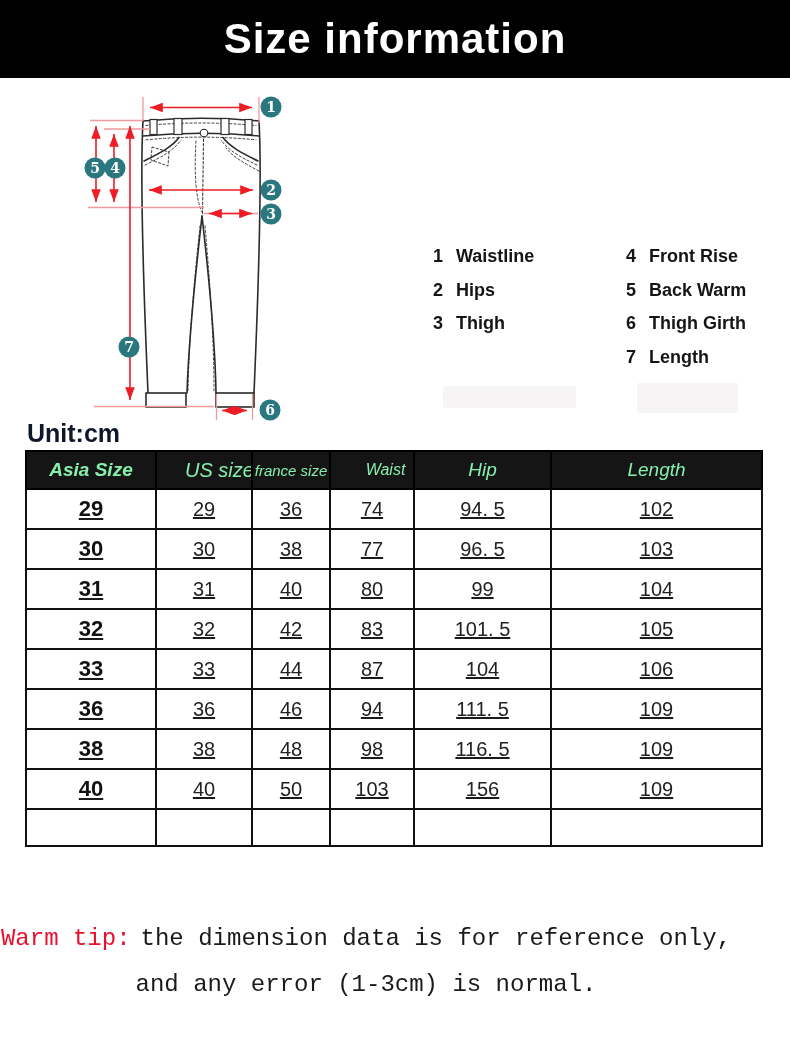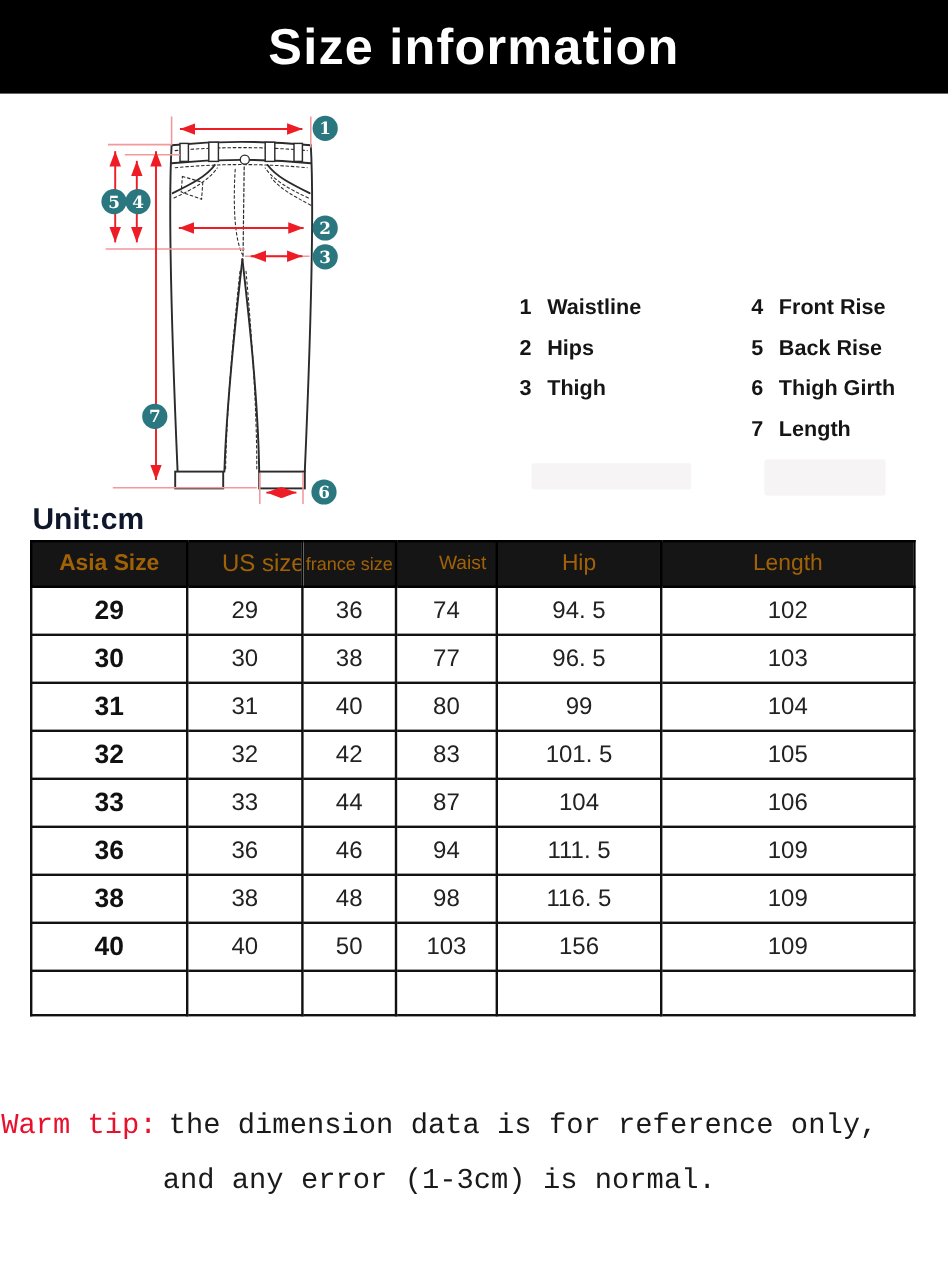--- a/index.html
+++ b/index.html
@@ -28,28 +28,28 @@
 
   
   .unit{position:absolute;left:27px;top:419px;font-size:25px;font-weight:600;color:#0f172a;}
 
   
   .size-table{position:absolute;left:25px;top:450px;width:736px;border-collapse:collapse;
               table-layout:fixed;}
   .size-table th,.size-table td{border:2px solid #111;text-align:center;vertical-align:middle;
               padding:0;overflow:hidden;white-space:nowrap;}
   .size-table thead tr{height:38px;}
-  .size-table thead th{background:#151515;color:#a16207;font-weight:normal;border-color:#000;}
+  .size-table thead th{background:#151515;color:#86efac;font-weight:normal;border-color:#000;font-style:italic;}
   .size-table thead th.c0{font-weight:bold;font-size:19px;}
   .size-table thead th.c1{font-size:20px;padding-left:28px;}
   .size-table thead th.c2{font-size:15px;text-align:center;}
   .size-table thead th.c3{font-size:16px;padding-left:27px;}
   .size-table thead th.c4{font-size:19px;}
   .size-table thead th.c5{font-size:19px;}
-  .size-table tbody tr{height:40px;}
+  .size-table tbody tr{height:40px;text-decoration:underline;}
   .size-table tbody tr.empty-row{height:37px;}
   .size-table tbody td{font-size:20px;color:#222;}
   .size-table tbody td.c0{font-size:22px;font-weight:bold;color:#111;}
 
   
   .warm-tip{position:absolute;left:0;top:916px;width:732px;text-align:center;
             font-family:"Liberation Mono","DejaVu Sans Mono",monospace;
             font-size:24px;line-height:46px;color:#1a1a1a;}
   .warm-tip .tip-label{color:#e8112d;}
   .warm-tip .tip-rest{margin-left:10px;}
@@ -176,21 +176,21 @@
     </div>
   </div>
 
   <div class="legend-col legend-col2">
     <div class="legend-row">
       <span class="num">4</span>
       <span class="lbl">Front Rise</span>
     </div>
     <div class="legend-row">
       <span class="num">5</span>
-      <span class="lbl">Back Rise</span>
+      <span class="lbl">Back Warm</span>
     </div>
     <div class="legend-row">
       <span class="num">6</span>
       <span class="lbl">Thigh Girth</span>
     </div>
     <div class="legend-row">
       <span class="num">7</span>
       <span class="lbl">Length</span>
     </div>
   </div>

